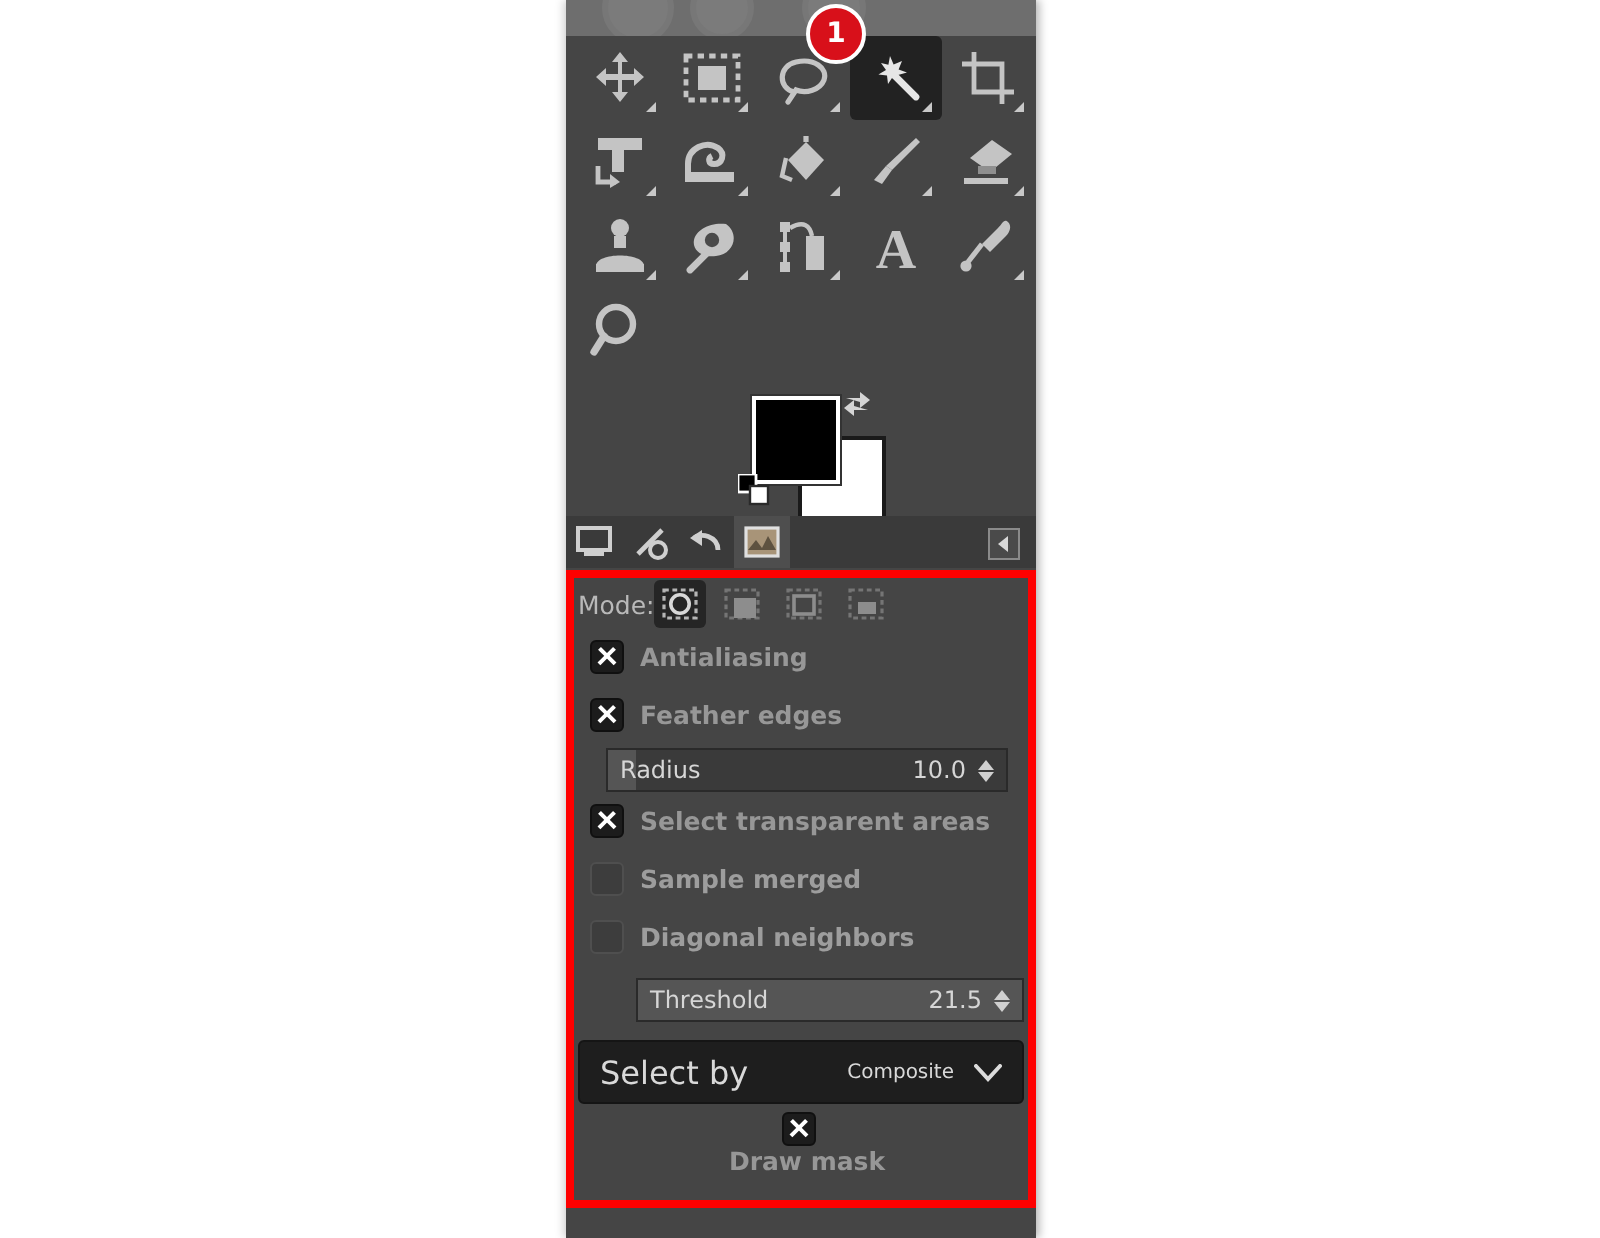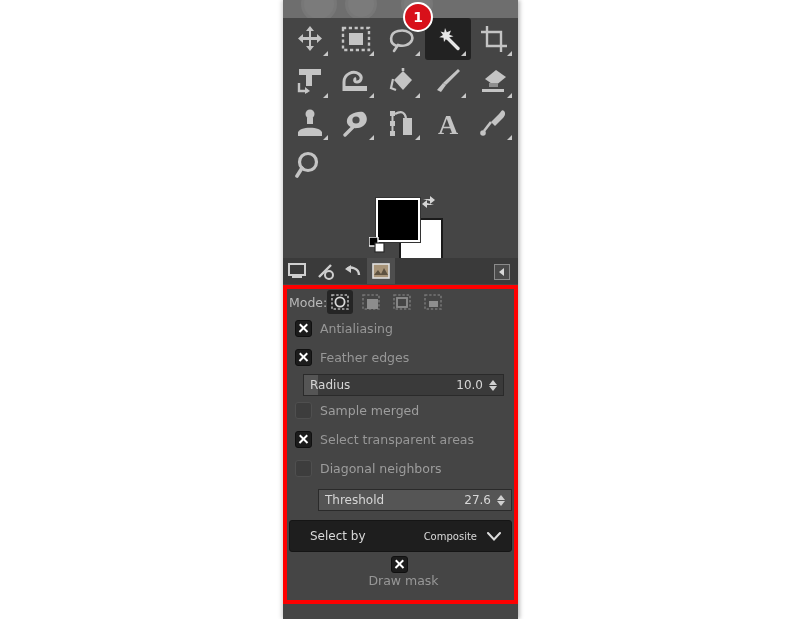--- a/index.html
+++ b/index.html
@@ -258,20 +258,21 @@
     width: 11px;
     height: 2.4px;
     background: #ffffff;
   }
   .cbox.checked::before { transform: rotate(45deg); }
   .cbox.checked::after  { transform: rotate(-45deg); }
 
   .check-label {
     color: #9d9d9d;
     font-size: 12.5px;
+    font-weight: bold;
   }
   .check-label.dim { color: #979797; }
 
   
   .slider {
     position: relative;
     height: 20px;
     background: #3a3a3a;
     border: 1px solid #2a2a2a;
     display: flex;
@@ -326,22 +327,21 @@
     height: 30px;
     background: #1e1e1e;
     border: 1px solid #151515;
     border-radius: 3px;
     display: flex;
     align-items: center;
     padding: 0 10px;
   }
   .dropdown .dd-label {
     color: #d9d9d9;
-    font-size: 12px;
-    margin-left: 10px;
+    font-size: 16px;
   }
   .dropdown .dd-value {
     margin-left: auto;
     color: #d9d9d9;
     font-size: 10px;
     margin-right: 10px;
   }
   .chevron {
     width: 14px; height: 9px;
   }
@@ -589,39 +589,39 @@
           <span class="s-label">Radius</span>
           <span class="s-value">10.0</span>
           <div class="spin">
             <div class="up"></div>
             <div class="down"></div>
           </div>
         </div>
       </div>
 
       <div class="check-row">
+        <div class="cbox checked"></div>
+        <span class="check-label dim">Select transparent areas</span>
+      </div>
+
+      <div class="check-row">
         <div class="cbox unchecked"></div>
         <span class="check-label">Sample merged</span>
-      </div>
-
-      <div class="check-row">
-        <div class="cbox checked"></div>
-        <span class="check-label dim">Select transparent areas</span>
       </div>
 
       <div class="check-row">
         <div class="cbox unchecked"></div>
         <span class="check-label">Diagonal neighbors</span>
       </div>
 
       <div class="threshold-wrap">
         <div class="slider">
           <div class="fill" style="width:100%;"></div>
           <span class="s-label">Threshold</span>
-          <span class="s-value">27.6</span>
+          <span class="s-value">21.5</span>
           <div class="spin">
             <div class="up"></div>
             <div class="down"></div>
           </div>
         </div>
       </div>
 
       <div class="dropdown">
         <span class="dd-label">Select by</span>
         <span class="dd-value">Composite</span>

